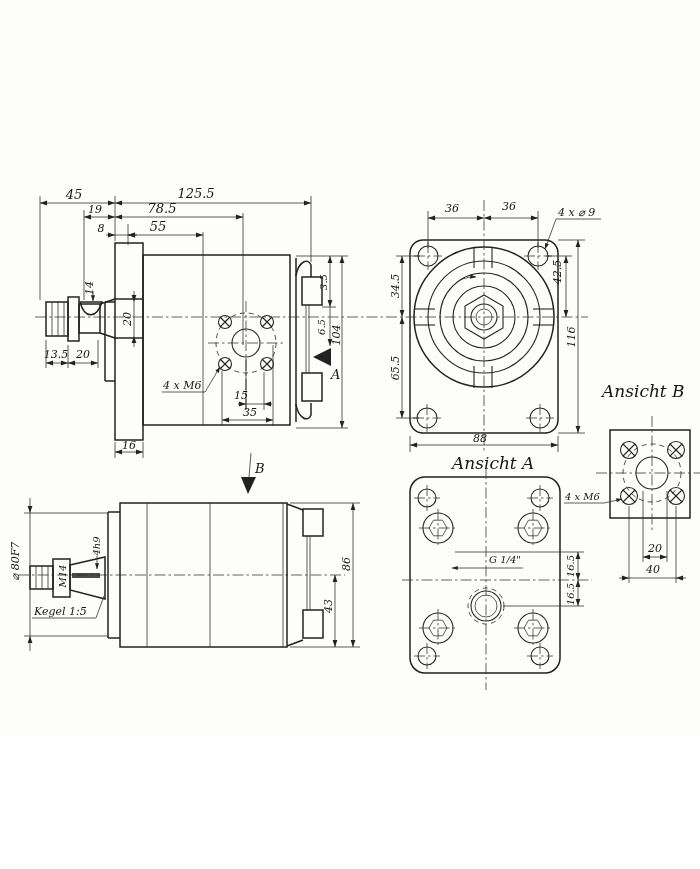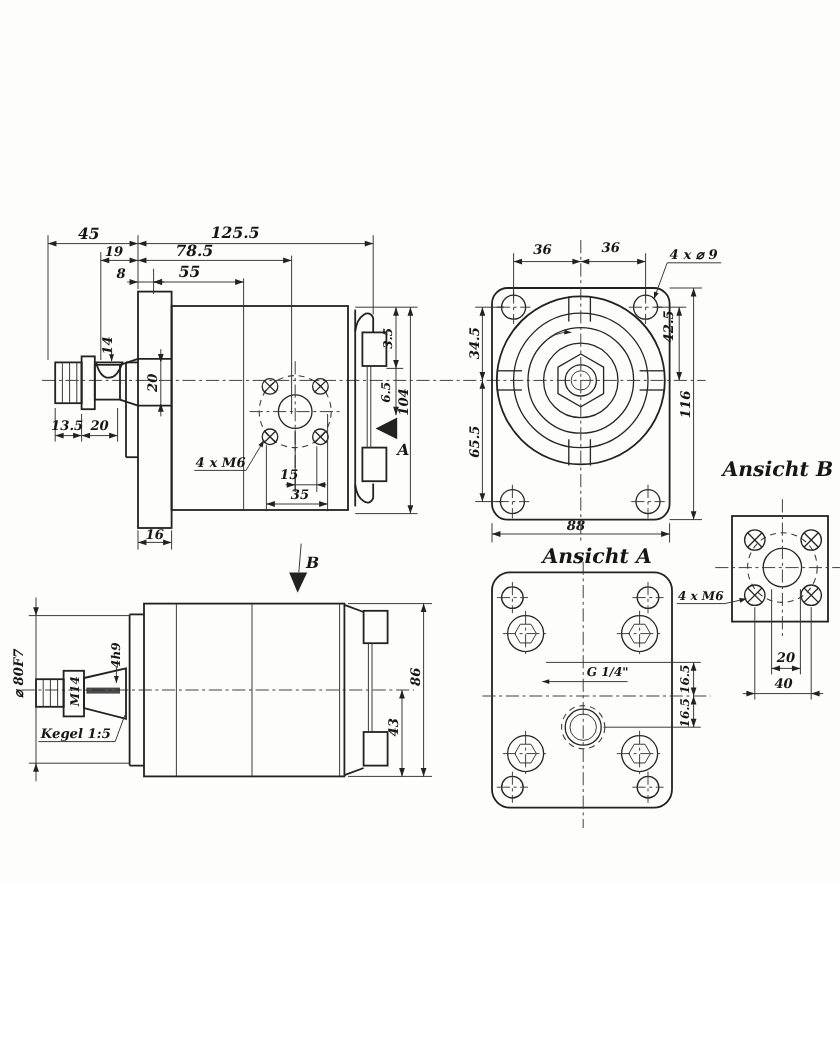--- a/index.html
+++ b/index.html
@@ -1,16 +1,16 @@
 <!DOCTYPE html>
 <html><head>
 <meta charset="utf-8">
 <style>
   html,body{margin:0;padding:0;background:#ffffff;}
-  .stage{position:relative;width:700px;height:738px;background:#fdfdfc;overflow:hidden;font-weight:bold;}
+  .stage{position:relative;width:700px;height:738px;background:#fdfdfc;overflow:hidden;}
   svg{position:absolute;left:0;top:0;}
   svg text{fill:#161616;font-family:"DejaVu Serif","Liberation Serif",serif;font-style:italic;}
   .o{stroke:#222;stroke-width:1.5;fill:none;}
   .m{stroke:#262626;stroke-width:1.1;fill:none;}
   .t{stroke:#333;stroke-width:0.8;fill:none;}
   .cl{stroke:#3a3a3a;stroke-width:0.8;fill:none;stroke-dasharray:11 3 2.5 3;}
   .hd{stroke:#3a3a3a;stroke-width:0.9;fill:none;stroke-dasharray:5 4;}
   .dim{font-size:13px;}
   .dimS{font-size:11px;}
   .dimXS{font-size:10px;}

